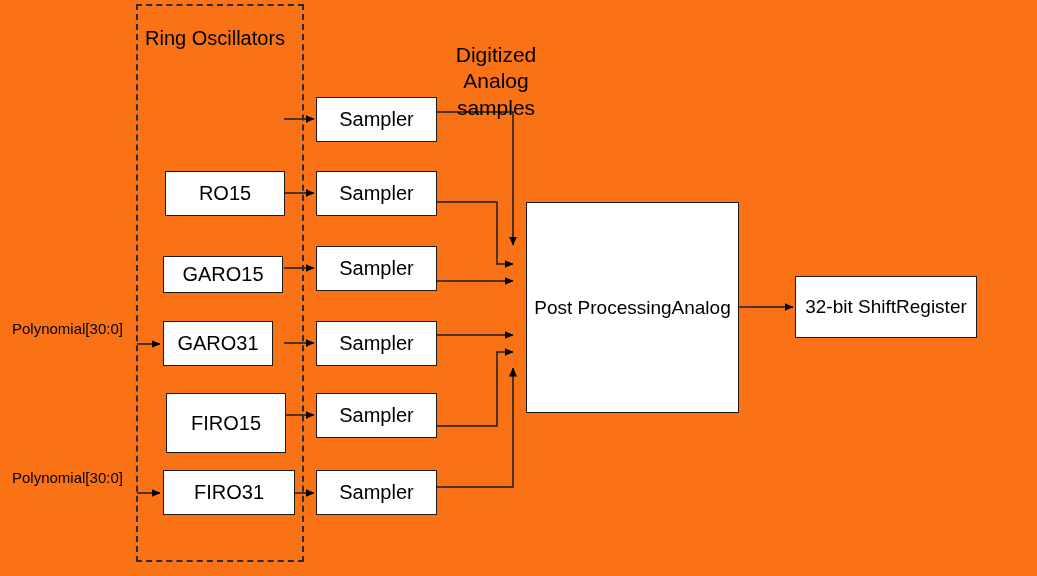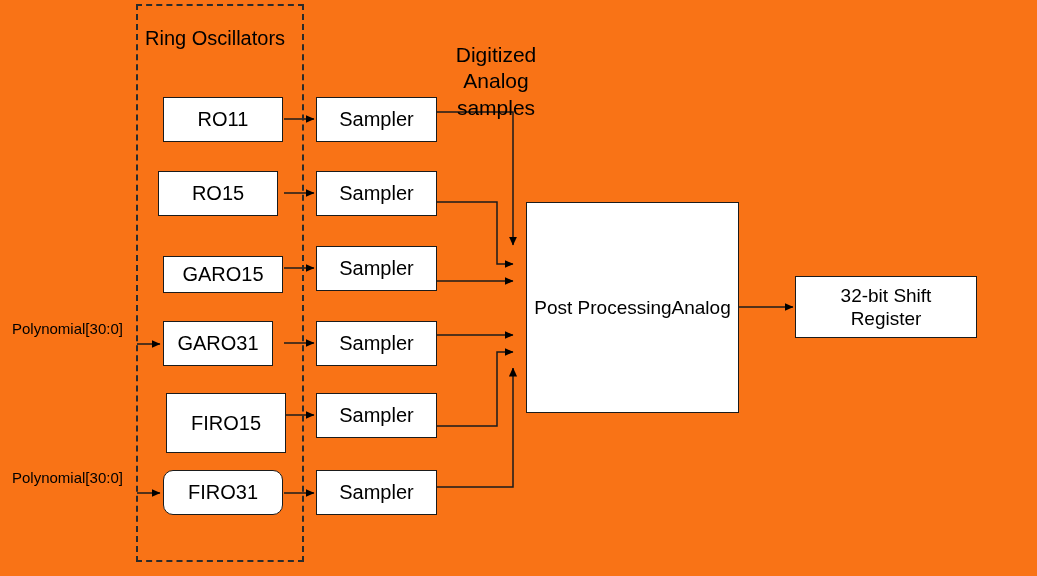--- a/index.html
+++ b/index.html
@@ -111,41 +111,38 @@
   <div class="free-text group-title" style="left:145px; top:27px;">Ring Oscillators</div>
 
   <div class="free-text note-text" style="left:448px; top:42px; width:96px;"><span>Digitized
 Analog
 samples</span></div>
 
   <div class="free-text poly-text" style="left:12px; top:320px;">Polynomial[30:0]</div>
 
   <div class="free-text poly-text" style="left:12px; top:469px;">Polynomial[30:0]</div>
 
-  <div class="box ro-box" style="left:163px; top:97px; width:120px; height:45px;">
-    <span class="box-label">RO11</span>
-  </div>
 
-  <div class="box ro-box" style="left:158px; top:171px; width:120px; height:45px;">
+  <div class="box ro-box" style="left:165px; top:171px; width:120px; height:45px;">
     <span class="box-label">RO15</span>
   </div>
 
   <div class="box ro-box" style="left:163px; top:256px; width:120px; height:37px;">
     <span class="box-label">GARO15</span>
   </div>
 
   <div class="box ro-box" style="left:163px; top:321px; width:110px; height:45px;">
     <span class="box-label">GARO31</span>
   </div>
 
   <div class="box ro-box" style="left:166px; top:393px; width:120px; height:60px;">
     <span class="box-label">FIRO15</span>
   </div>
 
-  <div class="box ro-box" style="left:163px; top:470px; width:120px; height:45px;border-radius:10px;">
+  <div class="box ro-box" style="left:163px; top:470px; width:132px; height:45px;">
     <span class="box-label">FIRO31</span>
   </div>
 
   <div class="box sampler-box" style="left:316px; top:97px; width:121px; height:45px;">
     <span class="box-label">Sampler</span>
   </div>
 
   <div class="box sampler-box" style="left:316px; top:171px; width:121px; height:45px;">
     <span class="box-label">Sampler</span>
   </div>
@@ -164,18 +161,18 @@
 
   <div class="box sampler-box" style="left:316px; top:470px; width:121px; height:45px;">
     <span class="box-label">Sampler</span>
   </div>
 
   <div class="box ppb-box" style="left:526px; top:202px; width:213px; height:211px; flex-direction:row;">
     <span class="box-label">Post Processing</span>
     <span class="box-label">Analog</span>
   </div>
 
-  <div class="box shift-box" style="left:795px; top:276px; width:182px; height:62px; flex-direction:column;">
+  <div class="box shift-box" style="left:795px; top:276px; width:182px; height:62px; ">
     <span class="box-label">32-bit Shift</span>
     <span class="box-label">Register</span>
   </div>
 
 </div>
 
 </body></html>

